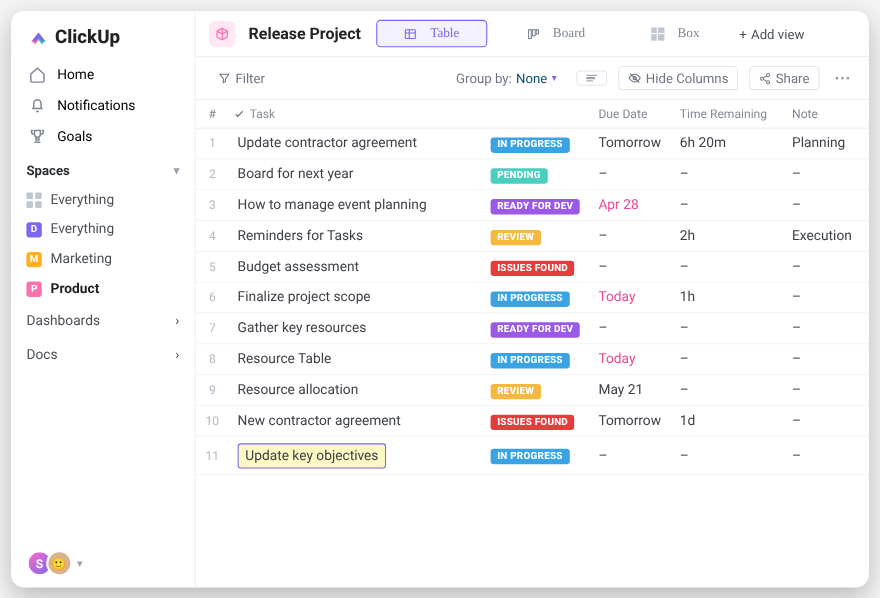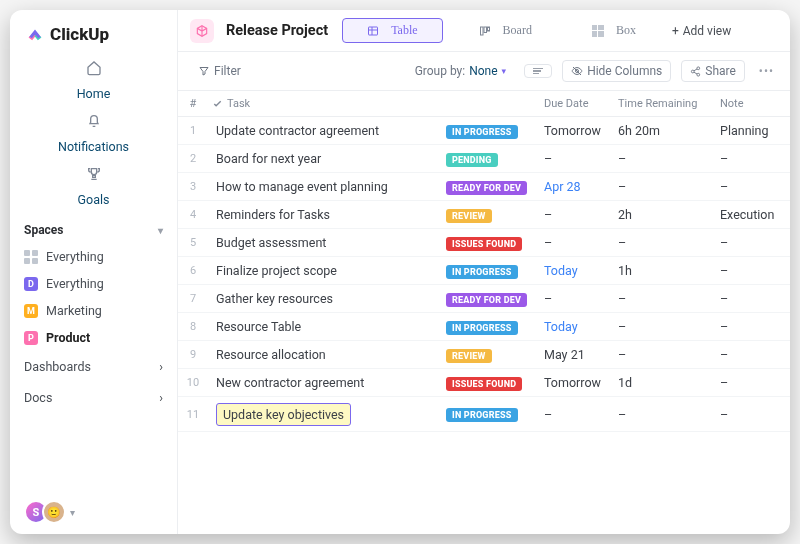--- a/index.html
+++ b/index.html
@@ -2,21 +2,21 @@
 <html><head>
 <meta charset="utf-8">
 <style>
 * { margin: 0; padding: 0; box-sizing: border-box; }
 body { width: 800px; height: 544px; font-family: -apple-system, BlinkMacSystemFont, "Segoe UI", Roboto, sans-serif; background: #f5f5f5; overflow: hidden; }
 .app { width: 780px; height: 524px; margin: 10px; background: #fff; border-radius: 12px; box-shadow: 0 8px 24px rgba(0,0,0,.25); display: flex; overflow: hidden; }
 .sidebar { width: 168px; border-right: 1px solid #eceef1; display: flex; flex-direction: column; }
 .logo { padding: 14px 16px 10px; display: flex; align-items: center; gap: 6px; font-weight: 800; font-size: 17px; color: #222; }
 .logo svg { width: 18px; height: 18px; }
 .nav { padding: 0 8px; }
-.nav-item { display: flex; align-items: center; gap: 10px; padding: 6px 8px; font-size: 12.5px; color: #0c4a6e; border-radius: 5px; cursor: pointer; flex-direction: column; }
+.nav-item { display: flex; align-items: center; gap: 10px; padding: 6px 8px; font-size: 12.5px; color: #000000; border-radius: 5px; cursor: pointer; }
 .nav-icon { width: 16px; height: 16px; color: #7f8795; display: inline-flex; align-items: center; justify-content: center; flex-shrink: 0; }
 .section-header { display: flex; align-items: center; justify-content: space-between; padding: 10px 14px 6px; font-size: 12px; font-weight: 700; color: #2b2e33; }
 .section-header .chev { color: #9aa0aa; font-size: 10px; }
 .space-item { display: flex; align-items: center; gap: 8px; padding: 6px 14px; font-size: 12.5px; color: #4a4f56; cursor: pointer; border-radius: 5px; }
 .space-item.active { font-weight: 700; color: #222; }
 .space-badge { width: 14px; height: 14px; border-radius: 3px; display: inline-flex; align-items: center; justify-content: center; font-size: 9px; font-weight: 700; color: #fff; }
 .badge-d { background: #7b68ee; }
 .badge-m { background: #ffb020; }
 .badge-p { background: #fd71af; }
 .everything-icon { width: 14px; height: 14px; display: grid; grid-template-columns: 1fr 1fr; grid-template-rows: 1fr 1fr; gap: 2px; }
@@ -46,21 +46,21 @@
 .col-note { width: 70px; flex-shrink: 0; }
 .trow { display: flex; align-items: center; padding: 5.5px 0; border-bottom: 1px solid #f2f4f6; font-size: 12.5px; color: #3d4148; }
 .trow .col-num { color: #b3b9c2; font-size: 11px; }
 .trow .col-task { padding-left: 8px; }
 .status-pill { display: inline-block; padding: 2px 6px; border-radius: 3px; font-size: 9px; font-weight: 800; letter-spacing: .2px; color: #fff; text-transform: uppercase; }
 .s-inprogress { background: #3aa3e3; }
 .s-pending { background: #49cec0; }
 .s-readyfordev { background: #9b59e8; }
 .s-review { background: #f5b942; }
 .s-issuesfound { background: #e63c3c; }
-.due-red { color: #3b82f6; }
+.due-red { color: #ec4899; }
 .editing { border: 1px solid #7b68ee; border-radius: 3px; padding: 3px 6px; background:#fef9c3; }
 .ellipsis { color:#9aa0aa; letter-spacing:1px; cursor:pointer; padding:0 4px;}
 .sort-icon { display:inline-flex; flex-direction:column; gap:1px;}
 .sort-icon span{ width:10px; height:1.5px; background:#9aa0aa;}
 </style>
 </head>
 <body>
 
 <div class="app">
   <aside class="sidebar">

